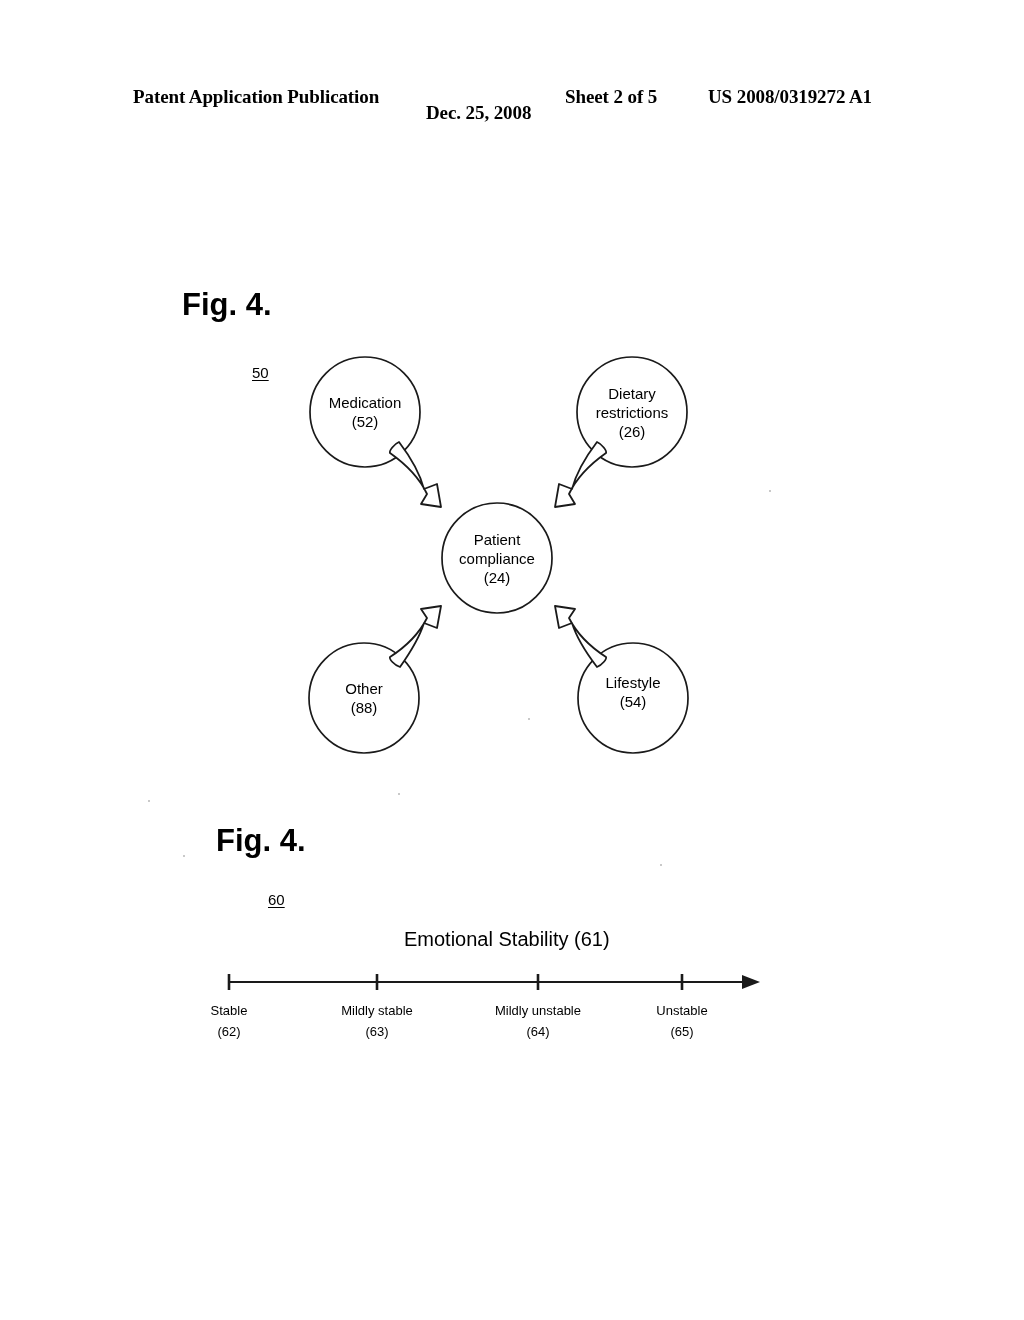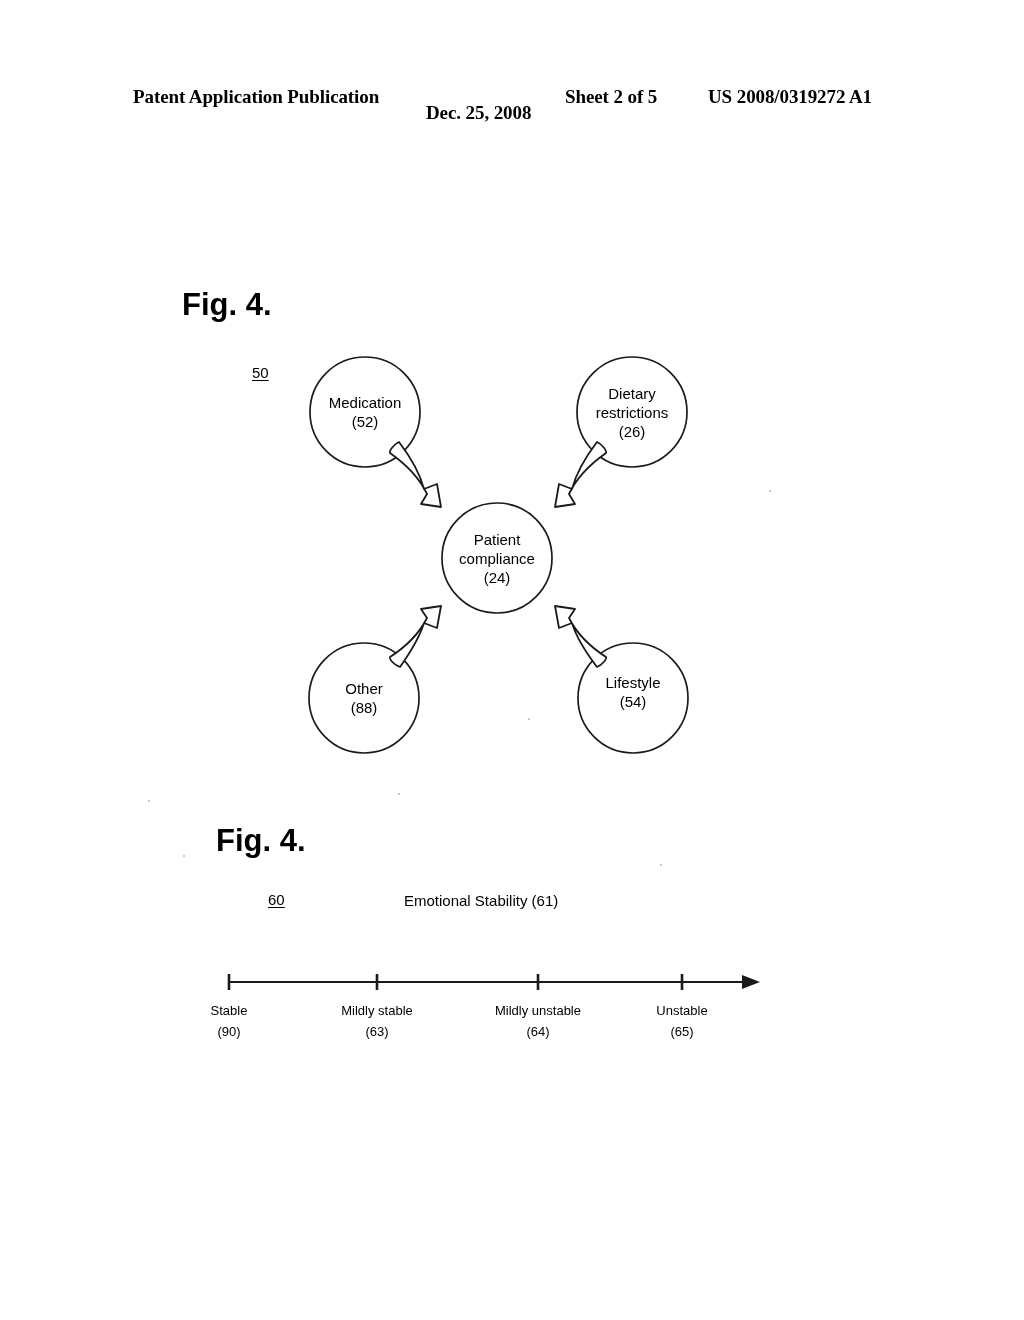--- a/index.html
+++ b/index.html
@@ -71,23 +71,23 @@
     font-size: 15px;
     line-height: 19px;
     width: 120px;
     pointer-events: none;
   }
 
   
   #fig4-axis-title {
     position: absolute;
     left: 404px;
-    top: 892px;
-    font-family: "Liberation Sans", sans-serif;
-    font-size: 15px;
+    top: 928px;
+    font-family: "Liberation Sans", sans-serif;
+    font-size: 20px;
     white-space: nowrap;
   }
   .tick-label {
     position: absolute;
     text-align: center;
     font-family: "Liberation Sans", sans-serif;
     font-size: 13px;
     line-height: 21px;
     width: 160px;
     white-space: nowrap;
@@ -199,21 +199,21 @@
   <path d="M 742,975 L 760,982 L 742,989 Z" fill="#1a1a1a"></path>
 
   <line x1="229" y1="974" x2="229" y2="990" stroke="#1a1a1a" stroke-width="2.6"></line>
   <line x1="377" y1="974" x2="377" y2="990" stroke="#1a1a1a" stroke-width="2.6"></line>
   <line x1="538" y1="974" x2="538" y2="990" stroke="#1a1a1a" stroke-width="2.6"></line>
   <line x1="682" y1="974" x2="682" y2="990" stroke="#1a1a1a" stroke-width="2.6"></line>
 </svg>
 
 <div class="tick-label" style="left:149px; top:1000px;">
   <span>Stable</span>
-  <span class="tl-num">(90)</span>
+  <span class="tl-num">(62)</span>
 </div>
 <div class="tick-label" style="left:297px; top:1000px;">
   <span>Mildly stable</span>
   <span class="tl-num">(63)</span>
 </div>
 <div class="tick-label" style="left:458px; top:1000px;">
   <span>Mildly unstable</span>
   <span class="tl-num">(64)</span>
 </div>
 <div class="tick-label" style="left:602px; top:1000px;">

